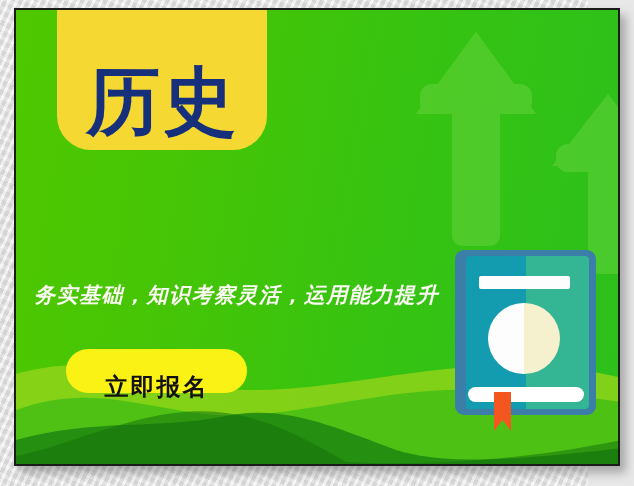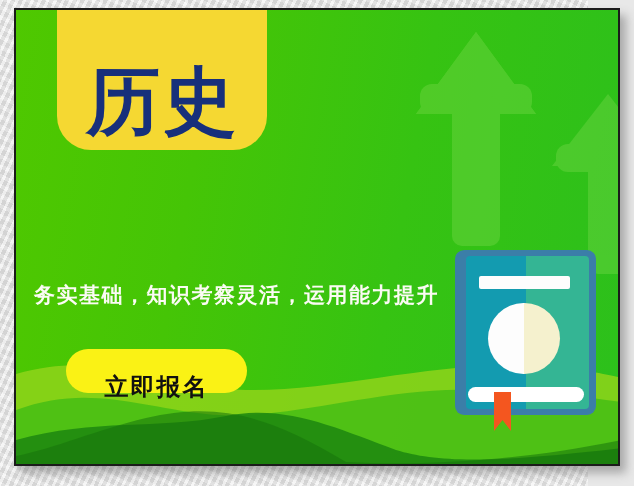--- a/index.html
+++ b/index.html
@@ -135,20 +135,21 @@
   .subtitle {
     position: absolute;
     left: 18px;
     top: 271px;
     font-family: "DejaVu Sans", "Liberation Sans", sans-serif;
     font-size: 21px;
     font-weight: 700;
     color: #fbfbf4;
     letter-spacing: 1.5px;
     white-space: nowrap;
+    font-style: italic;
   }
 
   
   .cta-button {
     position: absolute;
     left: 50px;
     top: 339px;
     width: 181px;
     height: 44px;
     background: #faf215;

